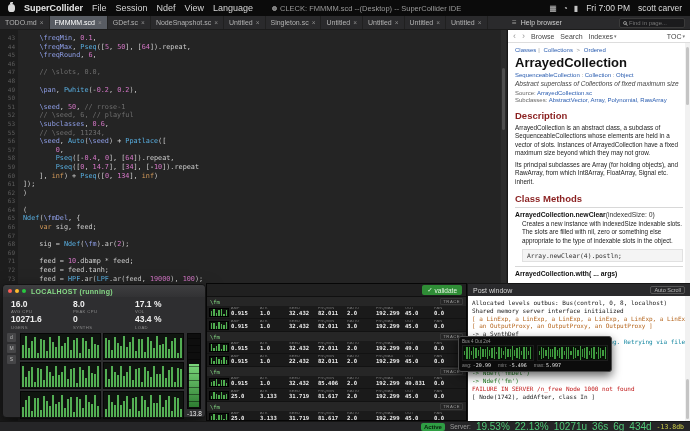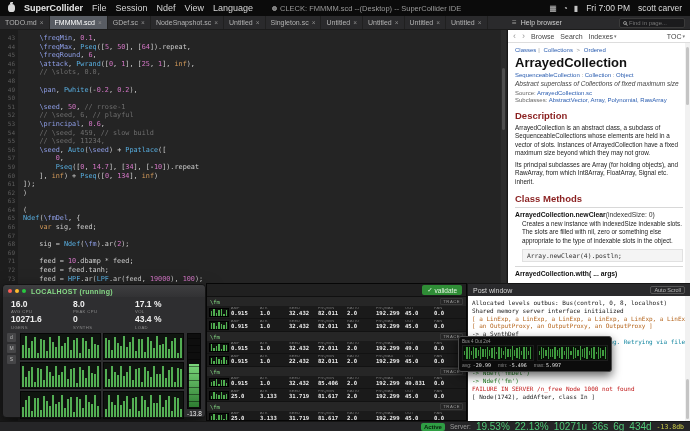--- a/index.html
+++ b/index.html
@@ -246,32 +246,32 @@
       <input placeholder="Find in page..." style="">
     </span>
   </div>
 
   <div class="editor">
     <div class="gutter-bg"></div>
     <div id="code" style="position:relative;padding-top:4px;">
         <div class="cline"><span class="lnum">43</span><span class="lcode">    <span class="tk-sym">\freqMin</span>, <span class="tk-num">0.1</span>,</span></div>
         <div class="cline"><span class="lnum">44</span><span class="lcode">    <span class="tk-sym">\freqMax</span>, <span class="tk-cls">Pseq</span>([<span class="tk-num">5</span>, <span class="tk-num">50</span>], [<span class="tk-num">64</span>]).repeat,</span></div>
         <div class="cline"><span class="lnum">45</span><span class="lcode">    <span class="tk-sym">\freqRound</span>, <span class="tk-num">6</span>,</span></div>
-        <div class="cline"><span class="lnum">46</span><span class="lcode">    <span class="tk-sym">\attack</span>, <span class="tk-cls">Pwrand</span>([<span class="tk-num">0</span>, <span class="tk-num">1</span>], [<span class="tk-num">25</span>, <span class="tk-num">1</span>], <span class="tk-kw">inf</span>),</span></div>
+        <div class="cline"><span class="lnum">46</span></div>
         <div class="cline"><span class="lnum">47</span><span class="lcode">    <span class="tk-cmt">// \slots, 0.0,</span></span></div>
         <div class="cline"><span class="lnum">48</span><span class="lcode">&nbsp;</span></div>
         <div class="cline"><span class="lnum">49</span><span class="lcode">    <span class="tk-sym">\pan</span>, <span class="tk-cls">Pwhite</span>(-<span class="tk-num">0.2</span>, <span class="tk-num">0.2</span>),</span></div>
         <div class="cline"><span class="lnum">50</span><span class="lcode">&nbsp;</span></div>
         <div class="cline"><span class="lnum">51</span><span class="lcode">    <span class="tk-sym">\seed</span>, <span class="tk-num">50</span>, <span class="tk-cmt">// rrose-1</span></span></div>
         <div class="cline"><span class="lnum">52</span><span class="lcode">    <span class="tk-cmt">// \seed, 6, // playful</span></span></div>
-        <div class="cline"><span class="lnum">53</span><span class="lcode">    <span class="tk-sym">\principal</span>, <span class="tk-num">0.6</span>,</span></div>
-        <div class="cline"><span class="lnum">54</span><span class="lcode">    <span class="tk-cmt">// \seed, 459, // slow build</span></span></div>
+        <div class="cline"><span class="lnum">53</span><span class="lcode">    <span class="tk-sym">\subclasses</span>, <span class="tk-num">0.6</span>,</span></div>
         <div class="cline"><span class="lnum">55</span><span class="lcode">    <span class="tk-cmt">// \seed, 11234,</span></span></div>
         <div class="cline"><span class="lnum">56</span><span class="lcode">    <span class="tk-sym">\seed</span>, <span class="tk-cls">Auto</span>(<span class="tk-sym">\seed</span>) + <span class="tk-cls">Ppatlace</span>([</span></div>
         <div class="cline"><span class="lnum">57</span><span class="lcode">        <span class="tk-num">0</span>,</span></div>
+        <div class="cline"><span class="lnum">58</span><span class="lcode">        <span class="tk-cls">Pseq</span>([-<span class="tk-num">0.4</span>, <span class="tk-num">0</span>], [<span class="tk-num">64</span>]).repeat,</span></div>
         <div class="cline"><span class="lnum">59</span><span class="lcode">        <span class="tk-cls">Pseq</span>([<span class="tk-num">0</span>, <span class="tk-num">14.7</span>], [<span class="tk-num">34</span>], [-<span class="tk-num">10</span>]).repeat</span></div>
         <div class="cline"><span class="lnum">60</span><span class="lcode">    ], <span class="tk-kw">inf</span>) + <span class="tk-cls">Pseq</span>([<span class="tk-num">0</span>, <span class="tk-num">134</span>], <span class="tk-kw">inf</span>)</span></div>
         <div class="cline"><span class="lnum">61</span><span class="lcode">]);</span></div>
         <div class="cline"><span class="lnum">62</span><span class="lcode">)</span></div>
         <div class="cline"><span class="lnum">63</span><span class="lcode">&nbsp;</span></div>
         <div class="cline"><span class="lnum">64</span><span class="lcode">(</span></div>
         <div class="cline"><span class="lnum">65</span><span class="lcode"><span class="tk-cls">Ndef</span>(<span class="tk-sym">\fmDel</span>, {</span></div>
         <div class="cline"><span class="lnum">66</span><span class="lcode">    <span class="tk-kw">var</span> sig, feed;</span></div>
         <div class="cline"><span class="lnum">67</span><span class="lcode">&nbsp;</span></div>
         <div class="cline"><span class="lnum">68</span><span class="lcode">    sig = <span class="tk-cls">Ndef</span>(<span class="tk-sym">\fm</span>).ar(<span class="tk-num">2</span>);</span></div>

